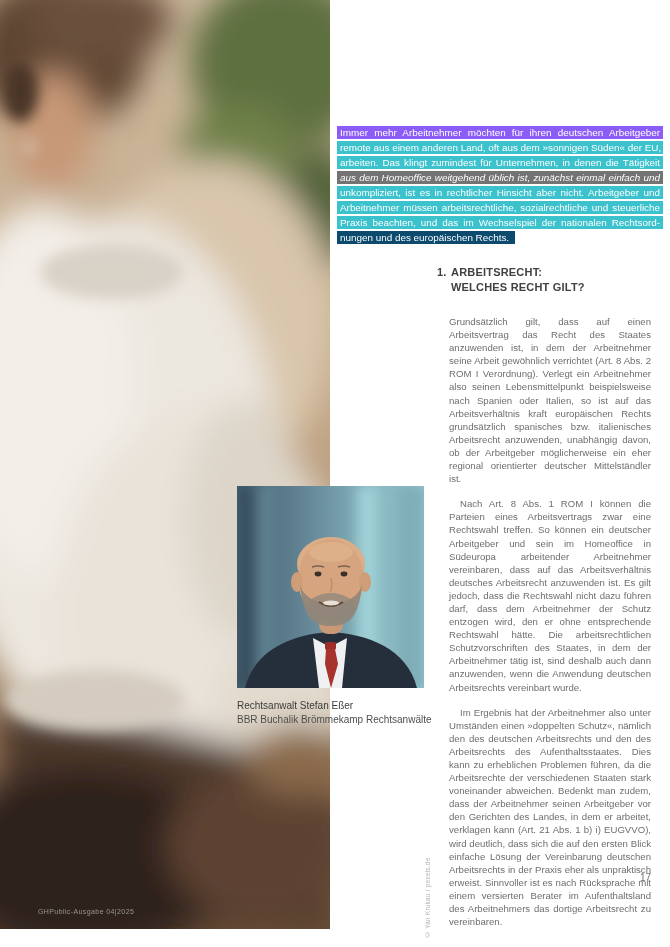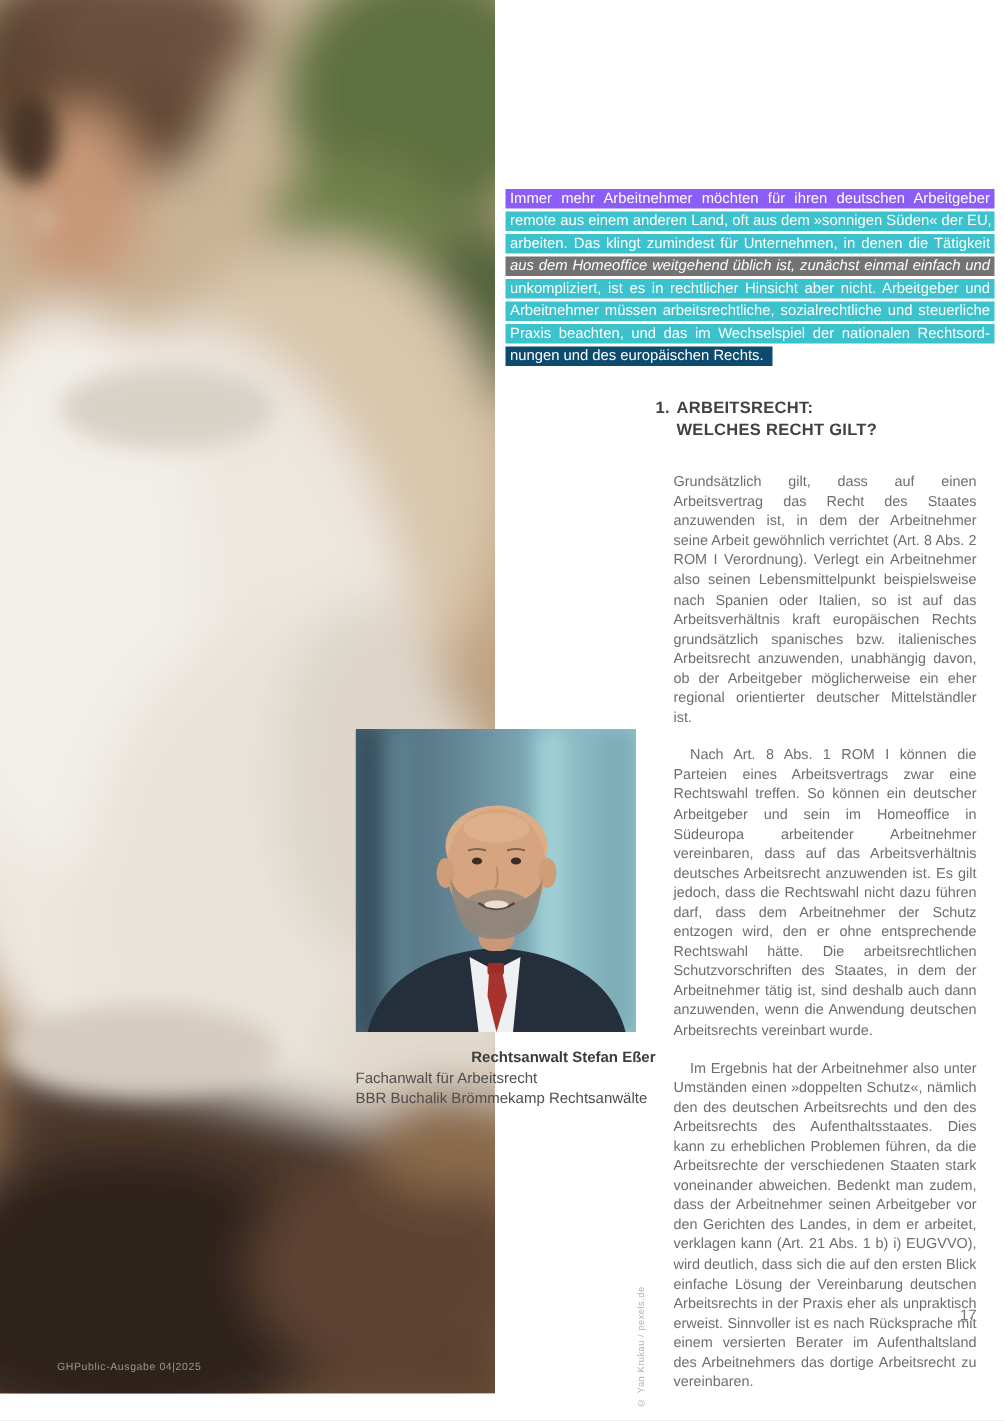--- a/index.html
+++ b/index.html
@@ -68,21 +68,21 @@
     position:absolute;left:237px;top:486px;width:187px;height:202px;
     overflow:hidden;
   }
   .portrait-photo svg{display:block;width:187px;height:202px;}
   
   .caption{
     position:absolute;left:237px;top:699px;width:200px;
     font-size:10px;line-height:13.6px;color:#4e4e4e;
     z-index:4;
   }
-  .caption .name{font-weight:bold;color:#3c3c3c;text-align:right;}
+  .caption .name{font-weight:normal;color:#3c3c3c;}
   
   .vertical-credit{
     position:absolute;left:424px;top:842px;height:96px;
     writing-mode:vertical-rl;transform:rotate(180deg);
     font-size:6.3px;color:#b3b0ab;letter-spacing:.3px;
   }
   
   .page-number{
     position:absolute;left:640px;top:872px;
     font-size:10px;color:#767676;
@@ -216,21 +216,20 @@
       <path d="M101,81 Q107,79 113,81" stroke="#7a6252" stroke-width="1.4" fill="none"></path>
 
       <path d="M94,92 Q96,102 93,106" stroke="#b98b68" stroke-width="1.3" fill="none"></path>
 
       <ellipse cx="94" cy="66" rx="22" ry="10" fill="#e4ba94" opacity="0.55"></ellipse>
     </svg>
   </div>
 
   <div class="caption">
     <div class="name">Rechtsanwalt Stefan Eßer</div>
-    <div>Fachanwalt für Arbeitsrecht</div>
     <div>BBR Buchalik Brömmekamp Rechtsanwälte</div>
   </div>
 
   <div class="vertical-credit">© Yan Krukau / pexels.de</div>
 
   <div class="page-number">17</div>
 
 </div>
 
 </body></html>

